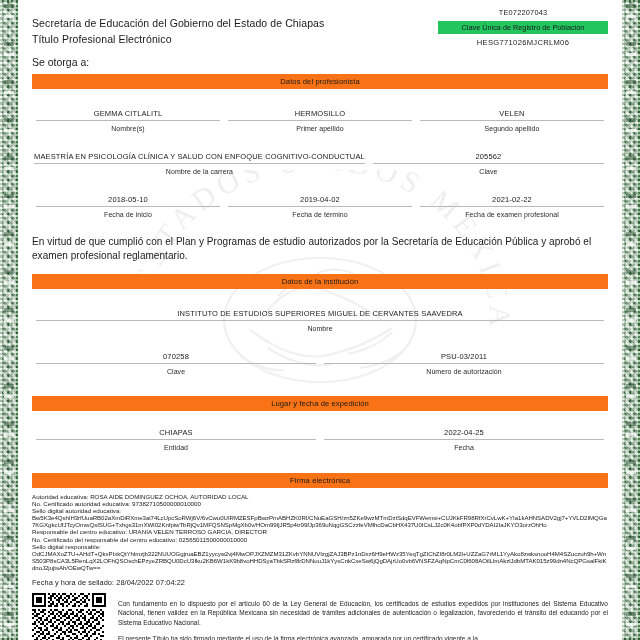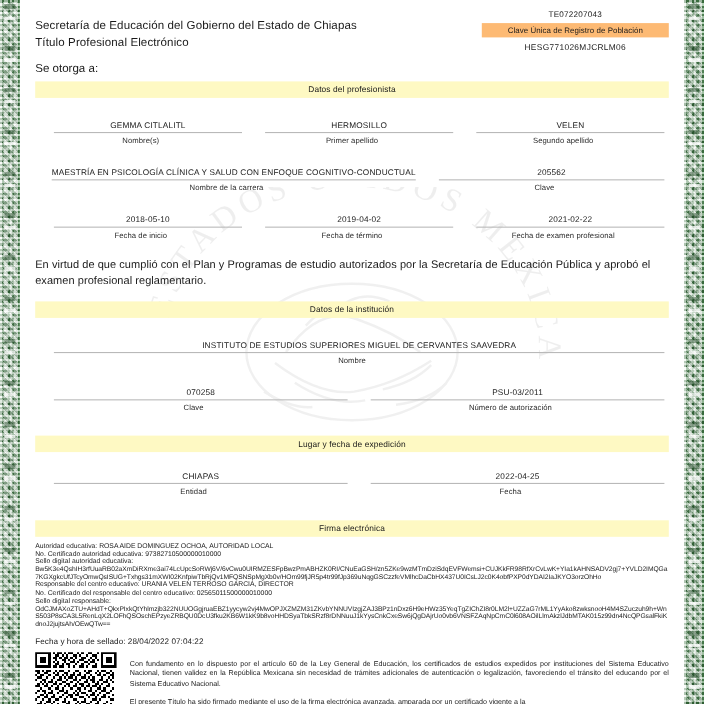--- a/index.html
+++ b/index.html
@@ -81,44 +81,44 @@
   }
 
   
   .hdr{display:flex;justify-content:space-between;align-items:flex-end;}
   .hdr-left{padding-top:1px;}
   .title-1{font-size:10.5px;letter-spacing:.1px;line-height:15px;}
   .title-2{font-size:10.5px;letter-spacing:.1px;line-height:15px;margin-top:1px;}
   .hdr-right{text-align:center;min-width:170px;padding-top:2px;}
   .folio{font-size:7.4px;letter-spacing:.2px;margin-bottom:4px;}
   .curp-label{
-    font-size:7.2px;background:#fdba74;padding:2px 6px;display:block;
+    font-size:7.2px;background:#22c55e;padding:2px 6px;display:block;
     letter-spacing:.05px;
   }
   .curp-val{font-size:7.6px;margin-top:4px;letter-spacing:.3px;}
 
   .otorga{font-size:10.5px;margin:9px 0 6px 0;}
 
   
   .bar{
-    background:#fef9c3;text-align:center;font-size:7.6px;
+    background:#f97316;text-align:center;font-size:7.6px;
     padding:3px 0;letter-spacing:.1px;
   }
 
   
   .grid3,.grid2,.grid1{display:grid;align-items:end;}
   .grid3{grid-template-columns:1fr 1fr 1fr;}
   .grid2{grid-template-columns:1fr 1fr;}
   .grid1{grid-template-columns:1fr;}
   .cell{text-align:center;padding:0 4px;}
   .cell.left{text-align:left;padding-left:2px;}
   .val{
     font-size:7.5px;letter-spacing:.15px;height:15px;
     display:flex;align-items:flex-end;justify-content:center;
-    padding-bottom:2px;white-space:nowrap;margin-left:13px;
+    padding-bottom:2px;white-space:nowrap;
   }
   .cell.left .val{justify-content:flex-start;}
   .rule{border-bottom:1px solid #b9b9b9;}
   .lbl{font-size:7px;color:#2a2a2a;padding:4px 0 0 0;letter-spacing:.05px;}
 
   .fieldrow{margin-top:14px;}
   .fieldrow.tight{margin-top:11px;}
 
   .para{
     font-size:10px;line-height:14px;margin:17px 0 11px 0;

